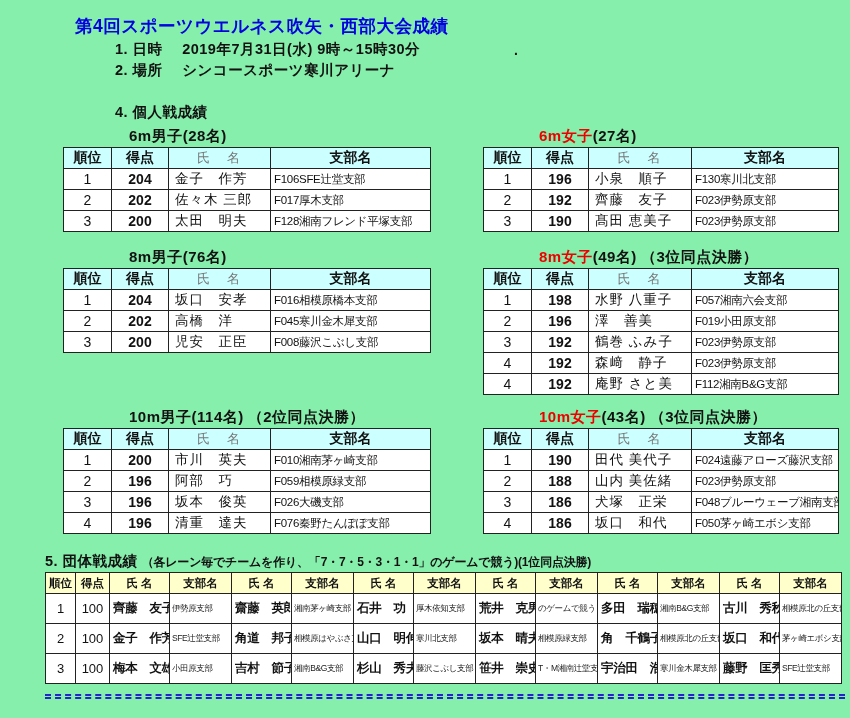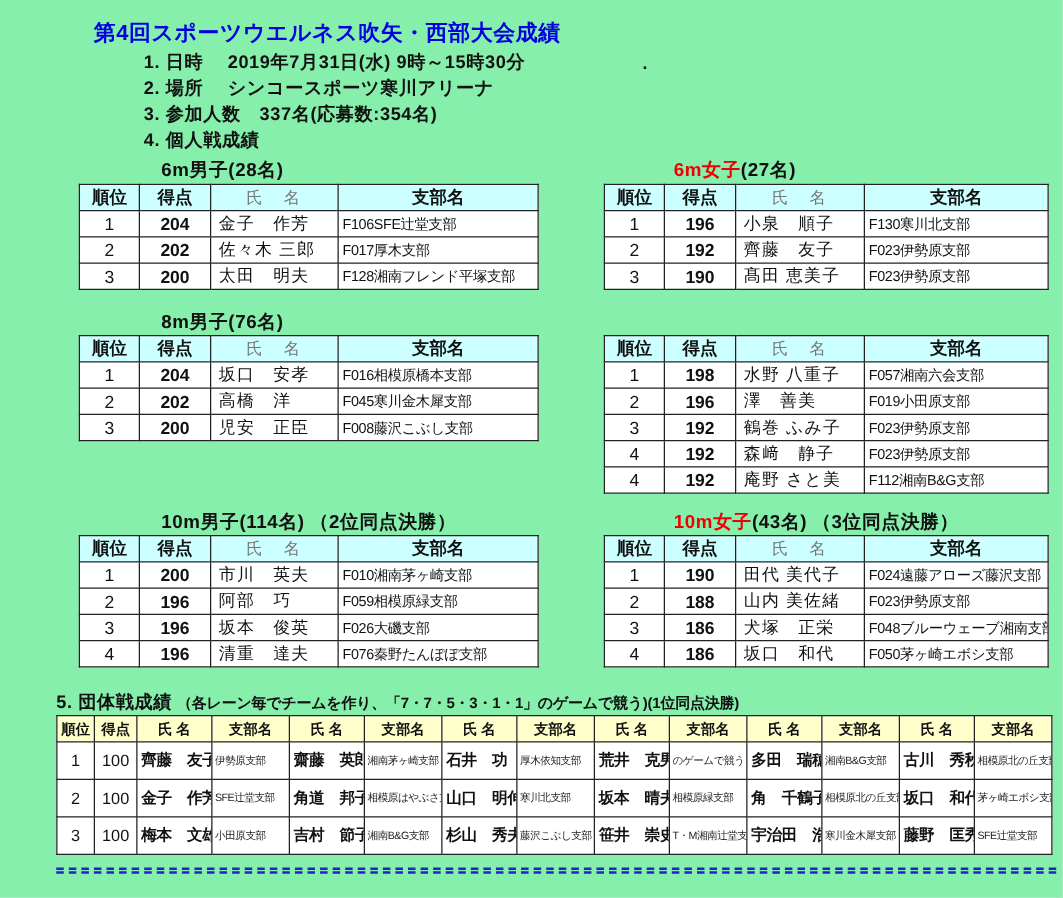--- a/index.html
+++ b/index.html
@@ -53,21 +53,20 @@
 </style>
 </head>
 <body>
 
 <div id="page">
 
   <div id="doc-title" class="abs">第4回スポーツウエルネス吹矢・西部大会成績</div>
 
   <div class="abs info-line" style="top:40px">1. 日時　 2019年7月31日(水) 9時～15時30分</div>
   <div class="abs info-line" style="top:61px">2. 場所　 シンコースポーツ寒川アリーナ</div>
-  <div class="abs info-line" style="top:82px">3. 参加人数　337名(応募数:354名)</div>
   <div class="abs info-line" style="top:103px">4. 個人戦成績</div>
   <div id="stray-period" class="abs">.</div>
 
   <div class="abs sec-heading" style="left:95px;top:127px">
     <span class="h-title">6m男子</span><span class="h-count">(28名)</span><span class="h-note"></span>
   </div>
   <table class="itable" style="left:63px;top:147px;width:367px">
     <colgroup>
         <col style="width:48px">
         <col style="width:57px">
@@ -177,20 +176,23 @@
         </tr>
         <tr>
           <td class="c-rank">3</td>
           <td class="c-score">200</td>
           <td class="c-name">児安　正臣</td>
           <td class="c-branch">F008藤沢こぶし支部</td>
         </tr>
       </tbody>
   </table>
 
+  <div class="abs sec-heading women" style="left:505px;top:248px">
+    <span class="h-title">8m女子</span><span class="h-count">(49名)</span><span class="h-note">（3位同点決勝）</span>
+  </div>
   <table class="itable" style="left:483px;top:268px;width:355px">
     <colgroup>
         <col style="width:48px">
         <col style="width:57px">
         <col style="width:103px">
         <col style="width:147px">
       </colgroup>
     <thead>
         <tr>
           <th class="c-rank">順位</th>

